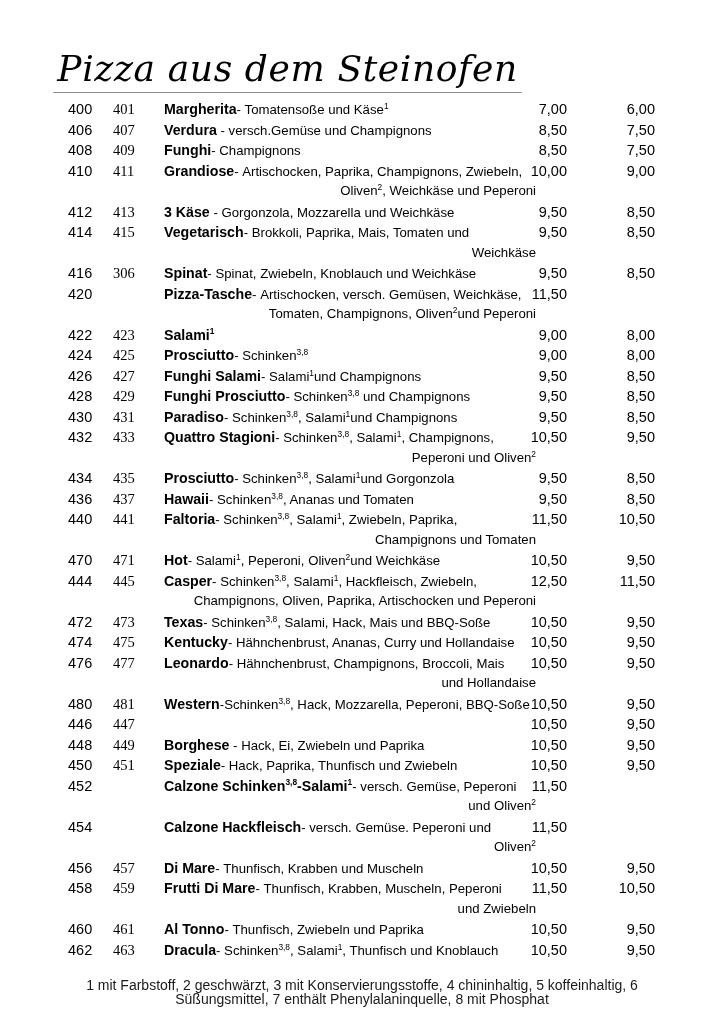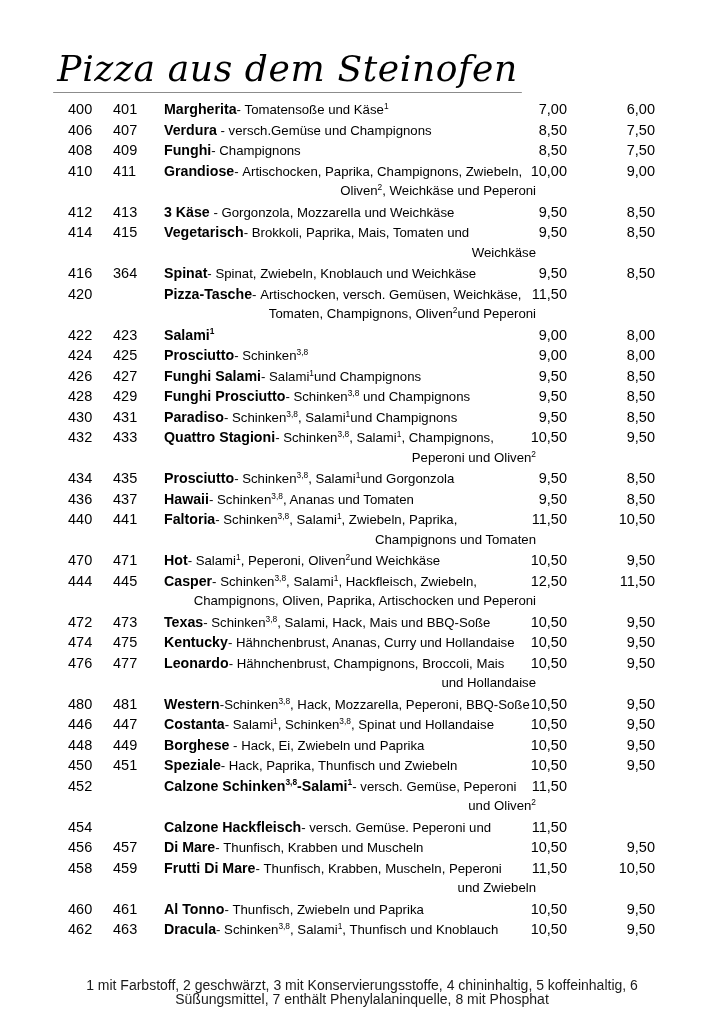--- a/index.html
+++ b/index.html
@@ -69,21 +69,21 @@
   .code-a, .code-b {
     position: absolute;
     top: 0;
     font-size: 14.5px;
     line-height: 20.5px;
     font-weight: 400;
     text-align: left;
     white-space: nowrap;
   }
   .code-a { left: 68px; width: 44px; }
-  .code-b { left: 113px; width: 46px; }
+  .code-b { left: 113px; width: 46px; font-family: Liberation Serif, serif; }
 
   .desc {
     position: absolute;
     left: 164px;
     top: 0;
     width: 372px;
     font-size: 13.2px;
     line-height: 20.5px;
     text-align: left;
     white-space: normal;
@@ -206,21 +206,21 @@
           <div class="price-a">9,50</div>
           <div class="price-b">8,50</div>
         </div>
         <div class="row-line">
           <div class="cont">Weichkäse</div>
         </div>
       </div>
       <div class="row">
         <div class="row-line">
           <div class="code-a">416</div>
-          <div class="code-b">364</div>
+          <div class="code-b">306</div>
           <div class="desc"><span class="nm">Spinat</span><span class="ing">-&nbsp;</span><span class="ing">Spinat, Zwiebeln, Knoblauch und Weichkäse</span></div>
           <div class="price-a">9,50</div>
           <div class="price-b">8,50</div>
         </div>
       </div>
       <div class="row">
         <div class="row-line">
           <div class="code-a">420</div>
           <div class="code-b"></div>
           <div class="desc"><span class="nm">Pizza-Tasche</span><span class="ing">-&nbsp;</span><span class="ing">Artischocken, versch. Gemüsen, Weichkäse,</span></div>
@@ -375,21 +375,20 @@
           <div class="code-b">481</div>
           <div class="desc"><span class="nm">Western</span><span class="ing">-</span><span class="ing">Schinken<sup>3,8</sup>, Hack, Mozzarella, Peperoni, BBQ-Soße</span></div>
           <div class="price-a">10,50</div>
           <div class="price-b">9,50</div>
         </div>
       </div>
       <div class="row">
         <div class="row-line">
           <div class="code-a">446</div>
           <div class="code-b">447</div>
-          <div class="desc"><span class="nm">Costanta</span><span class="ing">-&nbsp;</span><span class="ing">Salami<sup>1</sup>, Schinken<sup>3,8</sup>, Spinat und Hollandaise</span></div>
           <div class="price-a">10,50</div>
           <div class="price-b">9,50</div>
         </div>
       </div>
       <div class="row">
         <div class="row-line">
           <div class="code-a">448</div>
           <div class="code-b">449</div>
           <div class="desc"><span class="nm">Borghese</span><span class="ing">&nbsp;-&nbsp;</span><span class="ing">Hack, Ei, Zwiebeln und Paprika</span></div>
           <div class="price-a">10,50</div>
@@ -418,20 +417,23 @@
         </div>
       </div>
       <div class="row">
         <div class="row-line">
           <div class="code-a">454</div>
           <div class="code-b"></div>
           <div class="desc"><span class="nm">Calzone Hackfleisch</span><span class="ing">-&nbsp;</span><span class="ing">versch. Gemüse. Peperoni und</span></div>
           <div class="price-a">11,50</div>
           <div class="price-b"></div>
         </div>
+        <div class="row-line">
+          <div class="cont">Oliven<sup>2</sup></div>
+        </div>
       </div>
       <div class="row">
         <div class="row-line">
           <div class="code-a">456</div>
           <div class="code-b">457</div>
           <div class="desc"><span class="nm">Di Mare</span><span class="ing">-&nbsp;</span><span class="ing">Thunfisch, Krabben und Muscheln</span></div>
           <div class="price-a">10,50</div>
           <div class="price-b">9,50</div>
         </div>
       </div>

